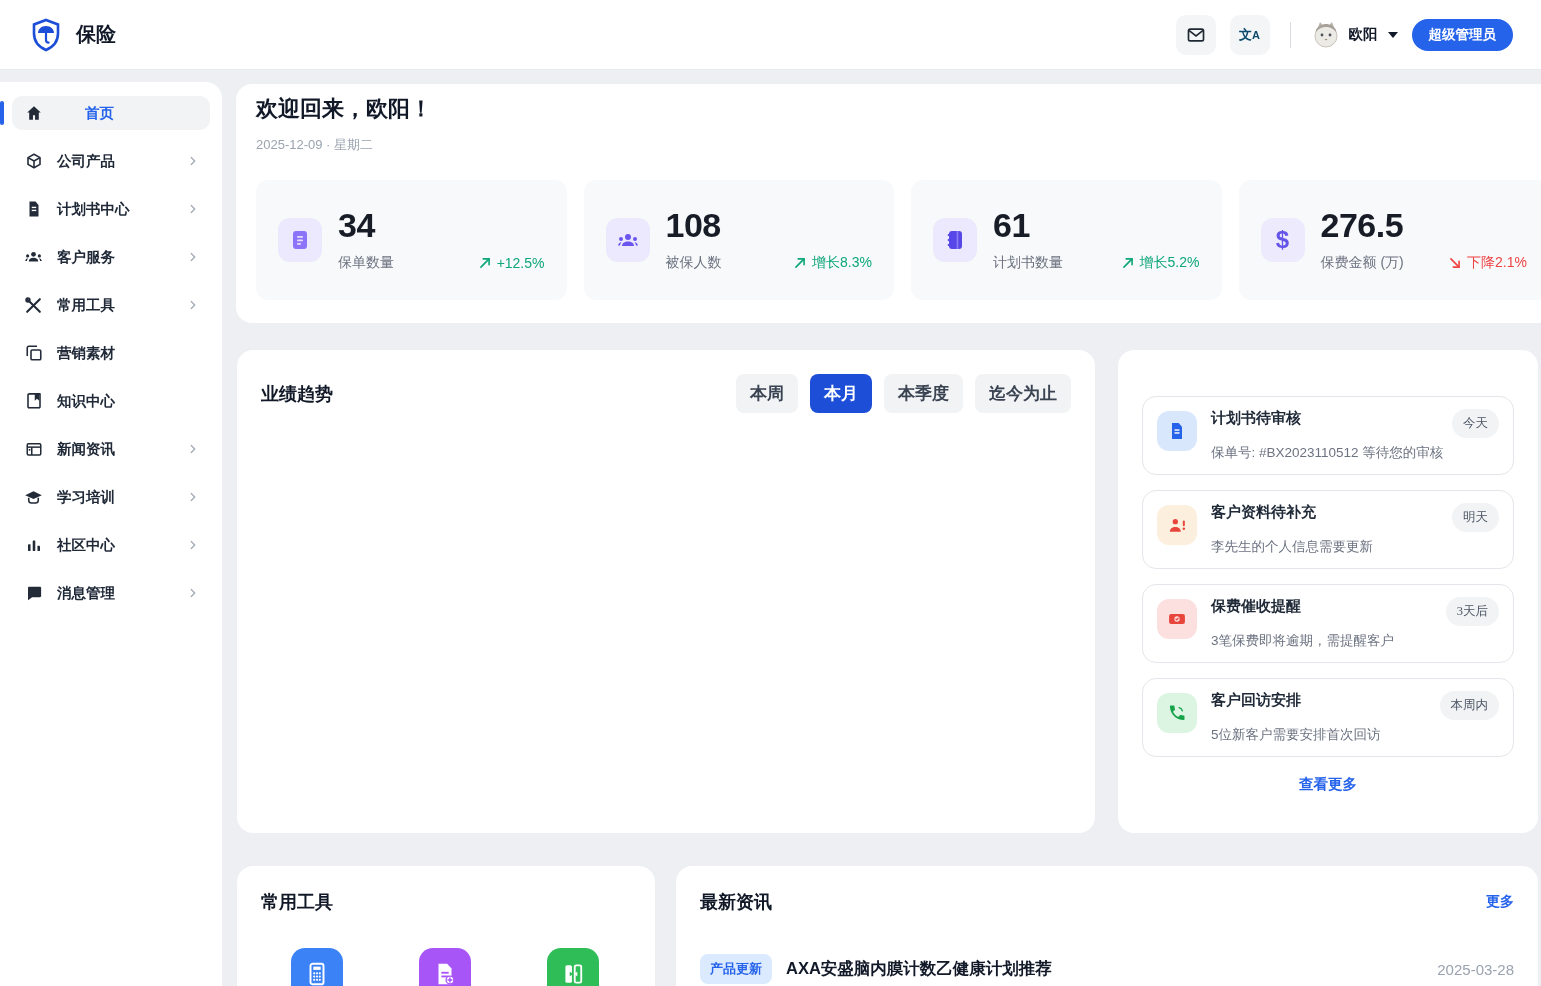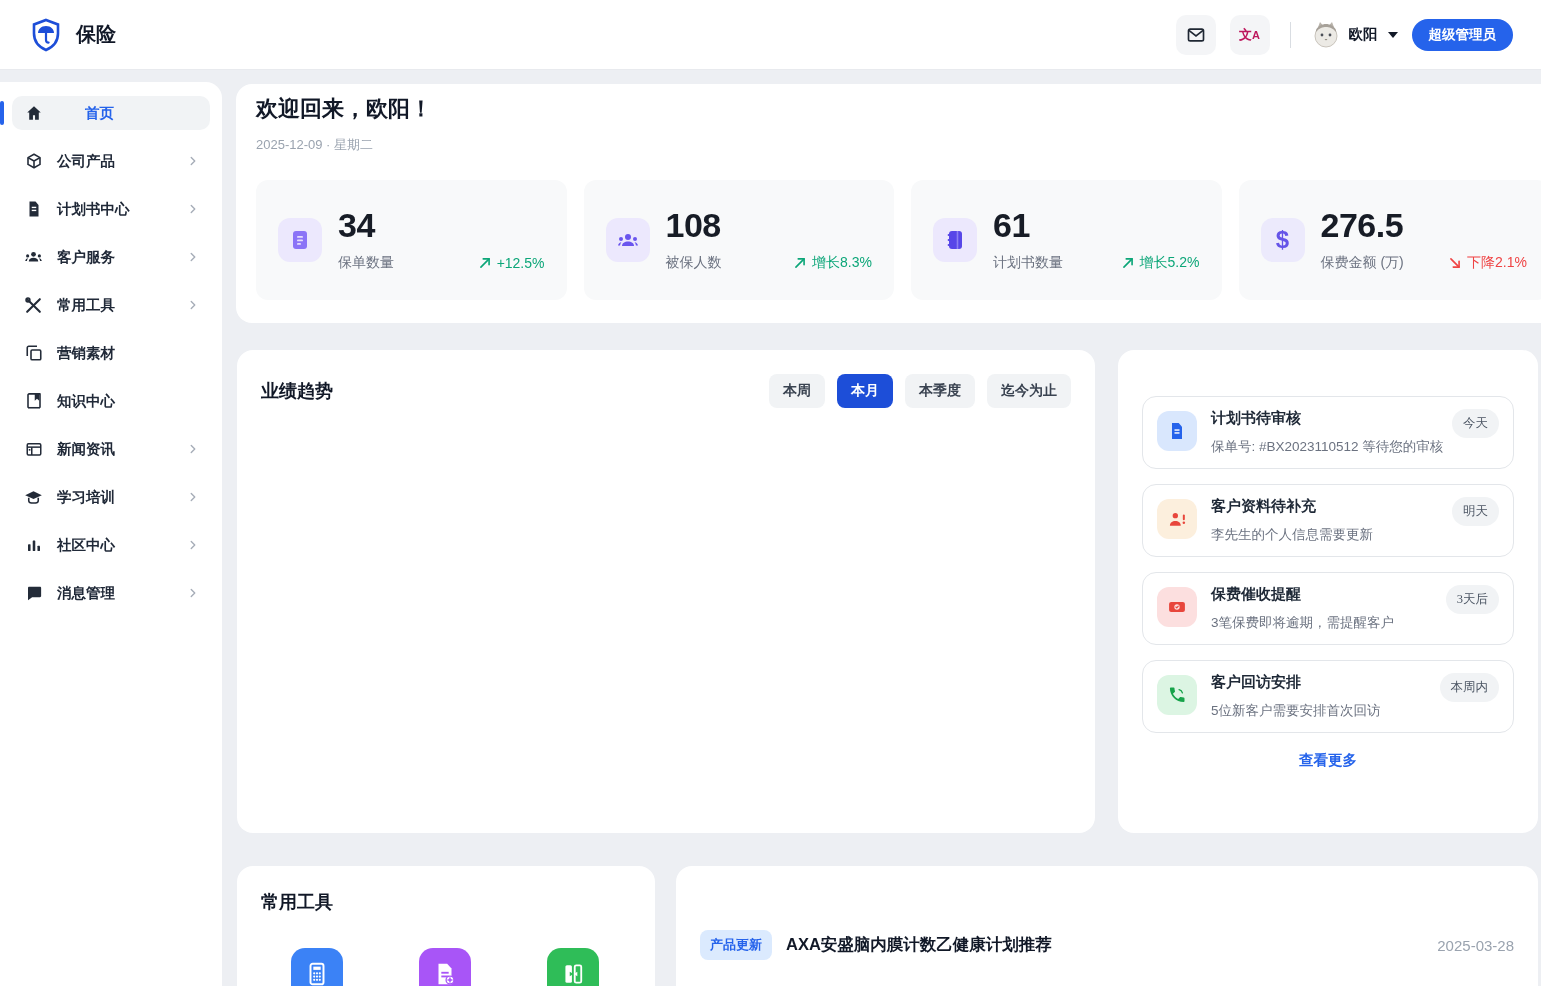--- a/index.html
+++ b/index.html
@@ -47,35 +47,35 @@
   .stat-sub { display:flex; margin-top:10px; }
   .stat-label { font-size:14px; color:#6b7280; }
   .stat-trend { margin-left:auto; display:flex; align-items:center; gap:5px; font-size:14px; font-weight:400; }
   .trend-up { color:#0ca678; } .trend-down { color:#ef4444; }
   .dollar-glyph { font-size:24px; font-weight:700; color:#6554e8; }
 
   
   .chart-card { left:237px; top:350px; width:858px; height:483px; padding:24px; }
   .chart-head { display:flex; align-items:center; }
   .tab-group { margin-left:auto; display:flex; gap:12px; }
-  .tab { border:none; border-radius:8px; background:#f1f3f5; color:#3a4351; font-size:14px; font-weight:600; padding:8px 14px; cursor:pointer; }
+  .tab { border:none; border-radius:8px; background:#f1f3f5; color:#3a4351; font-size:17px; font-weight:600; padding:8px 14px; cursor:pointer; }
   .tab.active { background:#1d4ed8; color:#fff; }
   .chart-area { width:100%; height:390px; }
 
   
   .pending-card { left:1118px; top:350px; width:420px; height:483px; padding:24px; }
   .pending-head { display:flex; align-items:center; }
   .pending-list { margin-top:22px; display:flex; flex-direction:column; gap:15px; }
   .p-item { border:1px solid #e3e6ea; border-radius:14px; padding:12px 14px 12px 14px; display:flex; gap:14px; cursor:pointer; background:#fff; }
   .p-icon { width:40px; height:40px; border-radius:12px; display:flex; align-items:center; justify-content:center; flex:0 0 40px; margin-top:2px; }
   .p-main { flex:1; min-width:0; }
   .p-title-row { display:flex; align-items:flex-start;font-family:Liberation Serif, serif; }
   .p-title { font-size:15px; font-weight:700; color:#1f2937; }
   .p-badge { margin-left:auto; background:#f1f3f5; color:#4b5563; font-size:12.5px; font-weight:500; border-radius:999px; padding:6px 11px; white-space:nowrap; }
-  .p-desc { font-size:13.5px; color:#6b7280; white-space:nowrap; overflow:hidden; }
+  .p-desc { font-size:13.5px; color:#6b7280; margin-top:6px; white-space:nowrap; overflow:hidden; }
   .see-more { text-align:center; margin-top:18px; font-size:14.5px; font-weight:600; color:#2563eb; cursor:pointer; }
 
   
   .tools-card { left:237px; top:866px; width:418px; height:150px; padding:24px; }
   .tools-row { display:flex; margin-top:34px; padding-left:30px; gap:76px; }
   .tool-tile { width:52px; height:52px; border-radius:14px; display:flex; align-items:center; justify-content:center; cursor:pointer; }
   .tool-blue { background:#3b82f6; } .tool-purple { background:#a855f7; } .tool-green { background:#2fbd58; }
 
   
   .news-card { left:676px; top:866px; width:862px; height:150px; padding:24px; }
@@ -104,21 +104,21 @@
     <div class="nav-right">
       <button class="icon-btn">
         <span style="display:flex;">
           <svg width="20" height="20" viewBox="0 0 24 24" fill="none" stroke="#1f2733" stroke-width="2">
               <rect x="3" y="5" width="18" height="14" rx="2"></rect>
               <path d="M3.5 6.5L12 13l8.5-6.5"></path>
             </svg>
         </span>
       </button>
       <button class="icon-btn">
-        <span style="font-size:13px;font-weight:700;color:#be185d;line-height:1;">文<span style="font-size:11px;">A</span></span>
+        <span style="font-size:13px;font-weight:700;color:#0c4a6e;line-height:1;">文<span style="font-size:11px;">A</span></span>
       </button>
       <div class="nav-divider"></div>
       <div class="user-chip">
         <span style="display:flex;">
           <svg width="30" height="30" viewBox="0 0 30 30">
             <polygon points="6,10 9,2 14,8" fill="#b9b3ab"></polygon>
             <polygon points="24,10 21,2 16,8" fill="#b9b3ab"></polygon>
             <circle cx="15" cy="16" r="11" fill="#eceae5" stroke="#c9c4bc" stroke-width="1"></circle>
             <path d="M5 12c3-4 7-5 10-5s7 1 10 5v-2c-2-4-6-6-10-6S7 6 5 10z" fill="#a7a199"></path>
             <circle cx="11" cy="15" r="1.4" fill="#4b4f57"></circle>
@@ -531,20 +531,24 @@
               <path d="M8 8.6l8.4 7" stroke="#2fbd58" stroke-width="0"></path>
               <path d="M9 10l3.4 2-3.4 2z" fill="#2fbd58"></path>
               <path d="M16 14l-3.4-2 3.4-2z" fill="#fff"></path>
             </svg>
         </span>
       </div>
     </div>
   </div>
 
   <div class="card news-card">
+    <div class="news-head">
+      <span class="sec-title">最新资讯</span>
+      <a class="blue-link" style="margin-left:auto;">更多</a>
+    </div>
     <div class="news-item">
       <span class="news-badge">产品更新</span>
       <span class="news-title">AXA安盛脑内膜计数乙健康计划推荐</span>
       <span class="news-date">2025-03-28</span>
     </div>
 
   </div>
 
 </div>
 

